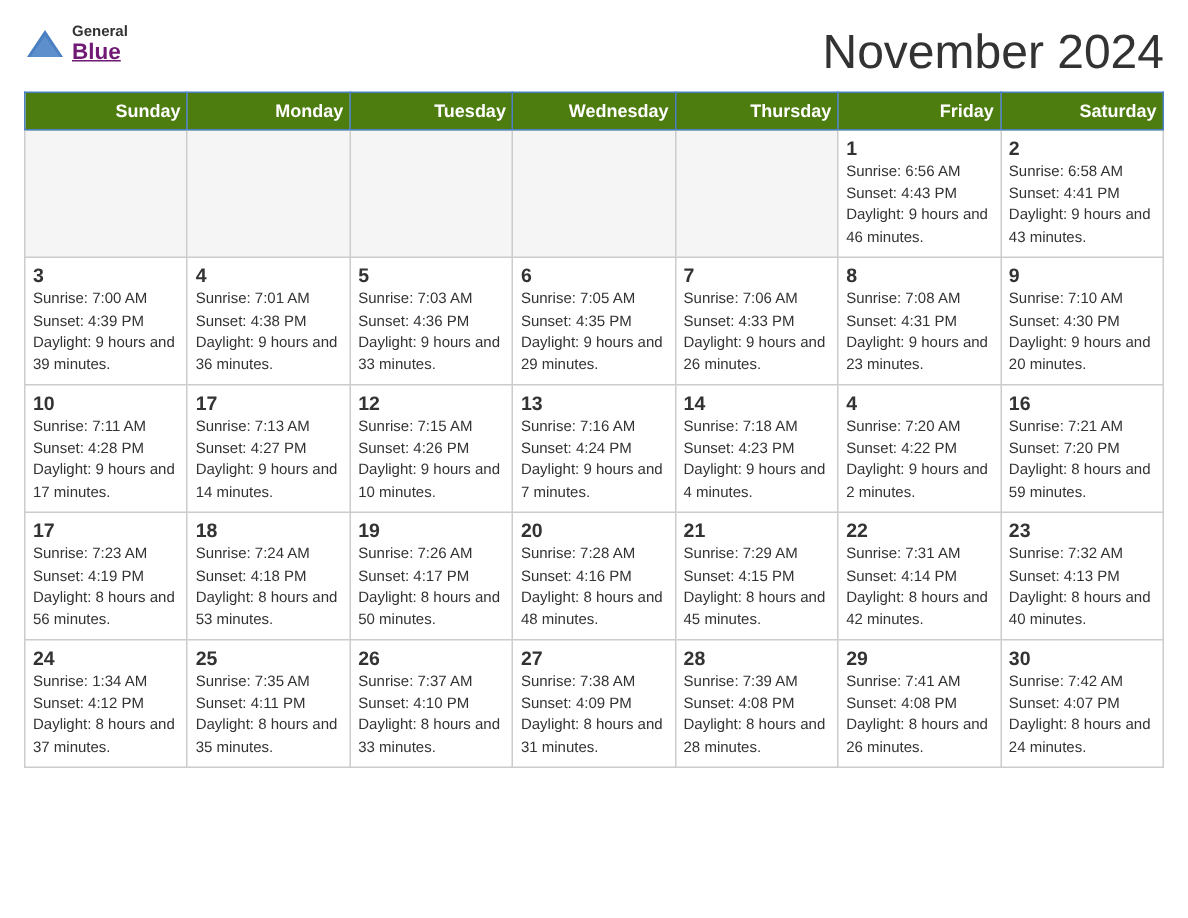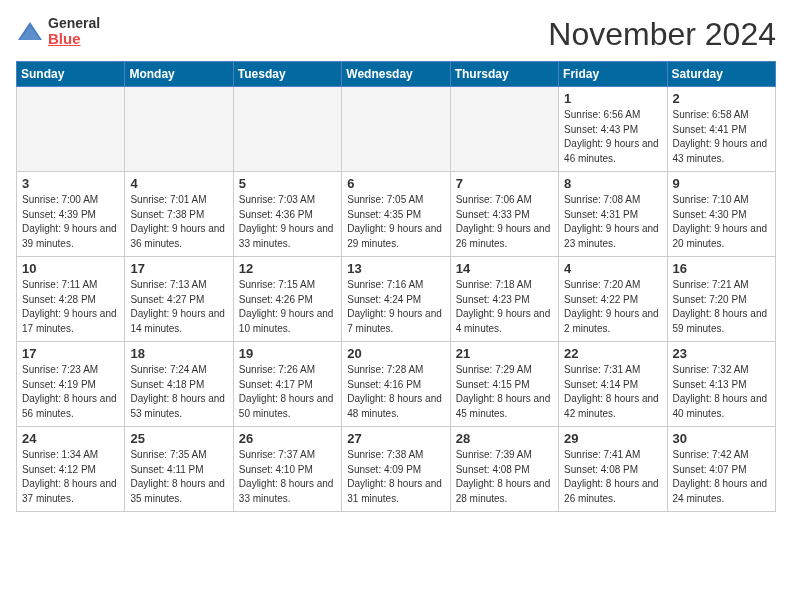--- a/index.html
+++ b/index.html
@@ -20,28 +20,28 @@
       display: flex;
       align-items: center;
       gap: 4px;
     }
     .logo-text {
       display: flex;
       flex-direction: column;
       line-height: 1.1;
     }
     .logo-general {
-      font-size: 14px;
+      font-size: 10px;
       font-weight: bold;
       color: #333;
     }
     .logo-blue {
       font-size: 15px;
       font-weight: bold;
-      color: #ef4444;
+      color: #701a75;
       text-decoration: underline;
     }
     .logo-icon {
       width: 28px;
       height: 28px;
     }
     .title-block {
       text-align: center;
     }
     .month-title {
@@ -52,26 +52,26 @@
     .location {
       font-size: 14px;
       color: #555;
     }
     table {
       width: 100%;
       border-collapse: collapse;
       table-layout: fixed;
     }
     th {
-      background: #0369a1;
+      background: #4d7c0f;
       color: #fff;
       font-size: 12px;
       font-weight: bold;
       padding: 5px 4px;
-      text-align: left;
+      text-align: right;
       border: 1px solid #4a7fc1;
     }
     td {
       border: 1px solid #ccc;
       vertical-align: top;
       padding: 4px 5px;
       font-size: 10.5px;
       color: #333;
       height: 85px;
       background: #fff;
@@ -148,21 +148,21 @@
         <td>
           <span class="day-num">3</span>
           <div class="day-info">Sunrise: 7:00 AM
 Sunset: 4:39 PM
 Daylight: 9 hours
 and 39 minutes.</div>
         </td>
         <td>
           <span class="day-num">4</span>
           <div class="day-info">Sunrise: 7:01 AM
-Sunset: 7:38 PM
+Sunset: 4:38 PM
 Daylight: 9 hours
 and 36 minutes.</div>
         </td>
         <td>
           <span class="day-num">5</span>
           <div class="day-info">Sunrise: 7:03 AM
 Sunset: 4:36 PM
 Daylight: 9 hours
 and 33 minutes.</div>
         </td>

